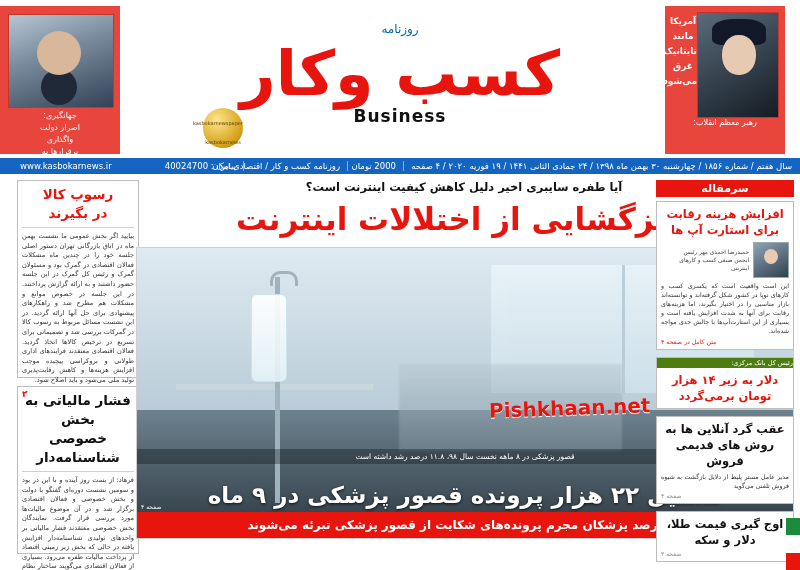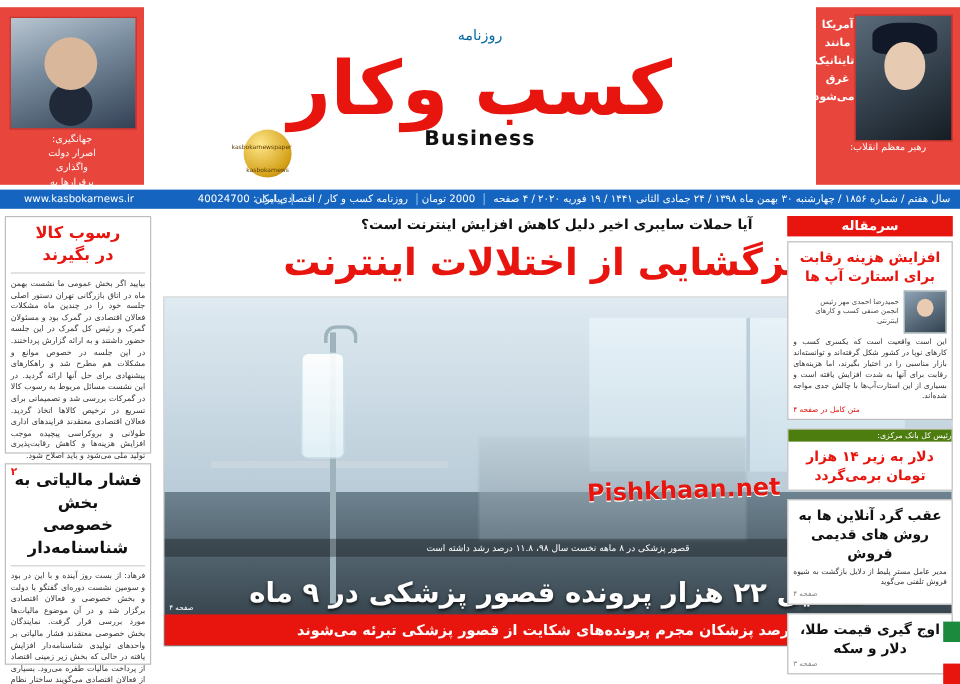--- a/index.html
+++ b/index.html
@@ -17,21 +17,21 @@
     border:1px solid #c6342c;
   }
   .mh-left .photo:after{
     content:"";position:absolute;left:28px;top:16px;width:44px;height:44px;border-radius:50%;
     background:#d9b79a;box-shadow:0 34px 0 -4px #1f2937;
   }
   .mh-left .cap{
     position:absolute;left:4px;top:104px;width:112px;text-align:center;color:#fff;
     font-size:8px;line-height:12px;
   }
-  .mh-right{position:absolute;right:0;top:6px;width:120px;height:148px;background:#e8453c;}
+  .mh-right{position:absolute;right:15px;top:6px;width:120px;height:148px;background:#e8453c;}
   .mh-right .photo{
     position:absolute;right:6px;top:6px;width:80px;height:104px;
     background:linear-gradient(150deg,#5b6b7a 0%,#2f3b46 60%,#151c23 100%);
     border:1px solid #c6342c;
   }
   .mh-right .photo:after{
     content:"";position:absolute;left:24px;top:22px;width:34px;height:40px;border-radius:48%;
     background:#e6cbb2;
   }
   .mh-right .photo:before{
@@ -58,21 +58,21 @@
   }
   .logo-badge span{display:block;color:#5a3c00;font-size:5px;line-height:7px;text-align:center;padding-top:12px;}
   
   .infobar{
     position:absolute;left:0;top:158px;width:800px;height:16px;background:#1565c0;color:#fff;
     font-size:8.5px;line-height:16px;
   }
   .infobar .seg{position:absolute;top:0;white-space:nowrap;}
   .infobar .sep{position:absolute;top:3px;width:1px;height:10px;background:#7ab3ee;}
   
-  .col-left{position:absolute;left:4px;top:180px;width:122px;height:382px;}
+  .col-left{position:absolute;left:17px;top:180px;width:122px;height:382px;}
   .col-right{position:absolute;right:6px;top:180px;width:138px;height:382px;}
   .col-mid{position:absolute;left:134px;top:180px;width:660px;height:382px;}
   
   .lbox{border:1px solid #bdbdbd;background:#fff;margin-bottom:8px;padding:4px;box-sizing:border-box;}
   .lbox h3{
     margin:0 0 4px 0;color:#e8150f;font-size:13.5px;line-height:19px;text-align:center;font-weight:bold;
   }
   .lbox .rule{height:1px;background:#d0d0d0;margin:3px 0 4px;}
   .lbox p{
     margin:0;color:#333;font-size:6.6px;line-height:9.6px;text-align:justify;
@@ -221,21 +221,21 @@
         <span>فشار مالیاتی به بخش</span><br>
         <span>خصوصی شناسنامه‌دار</span>
       </h3>
       <div class="rule"></div>
       <p>فرهاد: از بست روز آینده و با این در بود و سومین نشست دوره‌ای گفتگو با دولت و بخش خصوصی و فعالان اقتصادی برگزار شد و در آن موضوع مالیات‌ها مورد بررسی قرار گرفت. نمایندگان بخش خصوصی معتقدند فشار مالیاتی بر واحدهای تولیدی شناسنامه‌دار افزایش یافته در حالی که بخش زیر زمینی اقتصاد از پرداخت مالیات طفره می‌رود. بسیاری از فعالان اقتصادی می‌گویند ساختار نظام مالیاتی نیازمند اصلاحات اساسی است تا عدالت مالیاتی برقرار شود و تولید از رکود خارج گردد.</p>
     </div>
 
   </div>
 
   <div class="col-mid">
-    <div class="kicker">آیا حملات سایبری اخیر دلیل کاهش افزایش اینترنت است؟</div>
+    <div class="kicker">آیا طفره سایبری اخیر دلیل کاهش کیفیت اینترنت است؟</div>
     <div class="lead-title">رمزگشایی از اختلالات اینترنت</div>
 
     <div class="photo-main">
       <div class="pm-wall"></div>
       <div class="pm-win"></div>
       <div class="pm-floor"></div>
       <div class="pm-bed"></div>
       <div class="pm-rail"></div>
       <div class="pm-hook"></div>
       <div class="pm-pole"></div>

